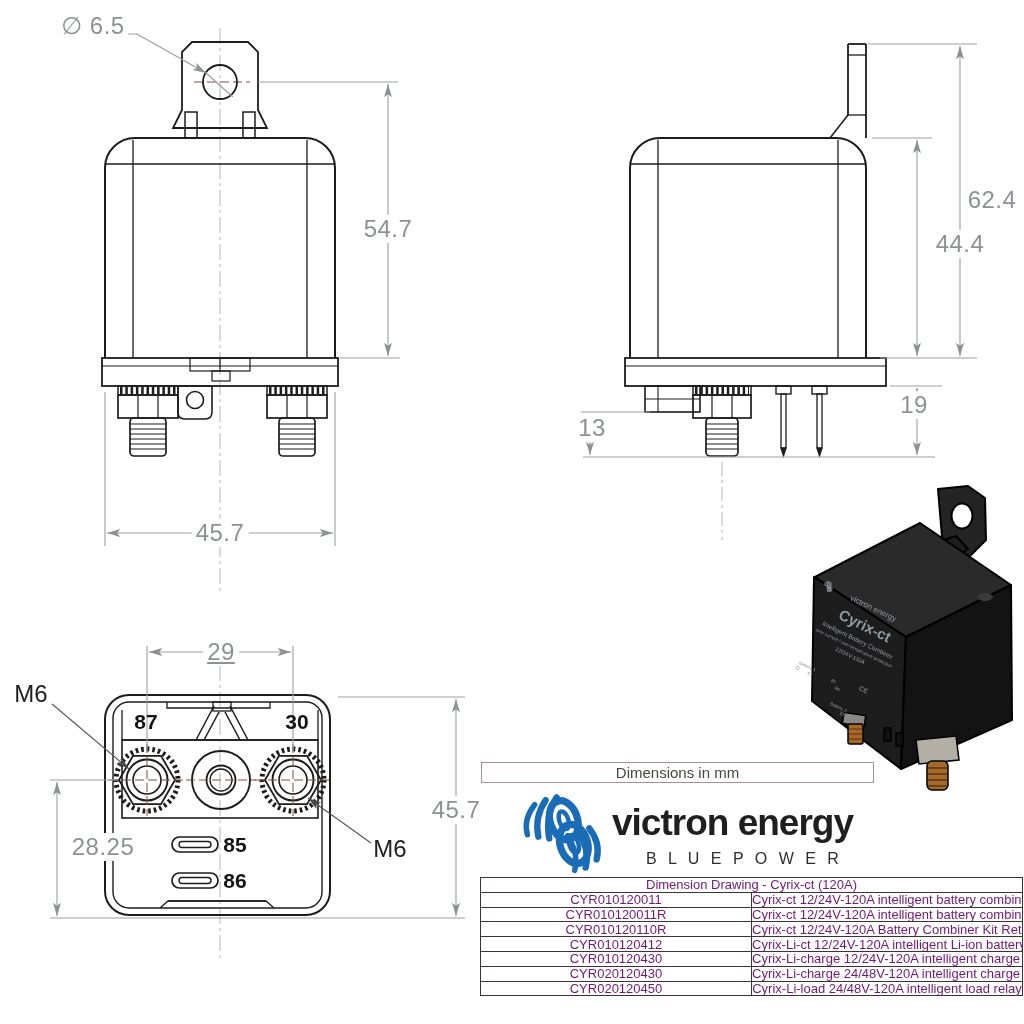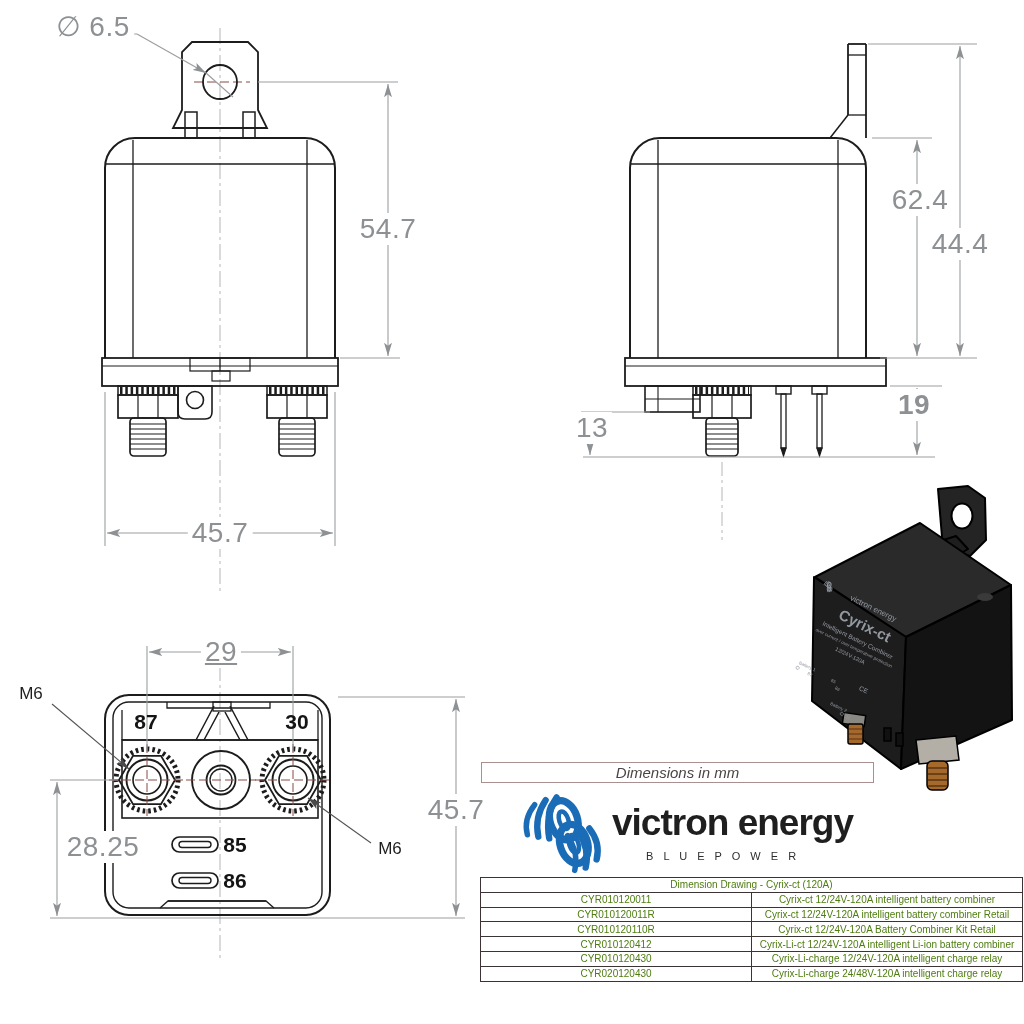--- a/index.html
+++ b/index.html
@@ -1,36 +1,36 @@
 <!DOCTYPE html>
 <html><head>
 <meta charset="utf-8">
 <style>
   html,body { margin:0; padding:0; background:#fff; }
   .stage { position:relative; width:1024px; height:1024px; background:#ffffff; overflow:hidden;
            font-family:"Liberation Sans", sans-serif; }
   svg { position:absolute; left:0; top:0; }
-  .dim { position:absolute; transform:translate(-50%,-50%); font-size:28px; color:#8d9194;
+  .dim { position:absolute; transform:translate(-50%,-50%); font-size:24px; color:#8d9194;
          background:#fff; padding:0 4px; white-space:nowrap; letter-spacing:0.5px; z-index:3;text-align:right; }
   .lbl { position:absolute; transform:translate(-50%,-50%); font-size:21px; font-weight:bold;
          color:#141414; white-space:nowrap; z-index:3; }
-  .m6  { position:absolute; transform:translate(-50%,-50%); font-size:17px; font-weight:500;
+  .m6  { position:absolute; transform:translate(-50%,-50%); font-size:24px; font-weight:500;
          color:#1e1e1e; white-space:nowrap; z-index:3; }
   .note-box { position:absolute; left:481px; top:762px; width:391px; height:19px;
               border:1px solid #a98f8f; display:flex; align-items:center; justify-content:center;
-              font-size:15px; color:#4a4444; z-index:2; background:#fff;font-style:italic; }
+              font-size:15px; color:#4a4444; z-index:2; background:#fff; }
   .logo-block { position:absolute; left:510px; top:788px; width:400px; height:88px; z-index:2; }
   .swirl { position:absolute; left:6px; top:4px; width:92px; height:82px; color:#1a6cb6; }
   .brand { position:absolute; left:102px; top:14px; font-size:37px; font-weight:bold;
            color:#1f1f1f; letter-spacing:-1px; white-space:nowrap; }
-  .tagline { position:absolute; left:136px; top:62px; font-size:11px; letter-spacing:3.5px;
+  .tagline { position:absolute; left:136px; top:62px; font-size:16px; letter-spacing:3.5px;
              color:#2e2e2e; white-space:nowrap; }
   table.codes { position:absolute; left:480px; top:877px; width:543px; border-collapse:collapse;
                 z-index:2; background:#fff; table-layout:fixed; }
-  table.codes td { border:1px solid #3c3434; text-align:center; color:#4d7c0f; font-size:10px;
+  table.codes td { border:1px solid #3c3434; text-align:center; color:#701a75; font-size:13px;
                    height:13.8px; line-height:13px; padding:0; overflow:hidden; white-space:nowrap; }
   td.code-col { width:127px; }
   .sheet-title { font-size:13.5px; }
 </style>
 </head>
 <body>
 
 <div class="stage">
 
   <svg width="1024" height="1024" viewBox="0 0 1024 1024">
@@ -213,24 +213,24 @@
       <line x1="338" y1="697" x2="465" y2="697"></line>
       <line x1="456" y1="699" x2="456" y2="916" marker-start="url(#ma)" marker-end="url(#ma)"></line>
       <line x1="52" y1="704" x2="129" y2="769" stroke="#555" marker-end="url(#mad)"></line>
       <line x1="371" y1="843" x2="308" y2="798" stroke="#555" marker-end="url(#mad)"></line>
     </g>
   </svg>
 
   <div class="dim" style="left:93px;  top:26px;">∅ 6.5</div>
   <div class="dim" style="left:388px; top:229px;">54.7</div>
   <div class="dim" style="left:220px; top:533px;">45.7</div>
-  <div class="dim" style="left:920px; top:200px;">62.4</div>
+  <div class="dim" style="left:992px; top:200px;">62.4</div>
   <div class="dim" style="left:915px; top:244px;margin-left:45px;">44.4</div>
   <div class="dim" style="left:592px; top:428px;">13</div>
-  <div class="dim" style="left:914px; top:405px;font-weight:bold;">19</div>
+  <div class="dim" style="left:914px; top:405px;">19</div>
   <div class="dim" style="left:221px; top:652px;text-decoration:underline;">29</div>
   <div class="dim" style="left:71px;  top:847px;margin-left:32px;">28.25</div>
   <div class="dim" style="left:456px; top:810px;">45.7</div>
   <div class="m6" style="left:31px;  top:694px;">M6</div>
   <div class="m6" style="left:390px; top:849px;">M6</div>
   <div class="lbl" style="left:146px; top:722px;">87</div>
   <div class="lbl" style="left:297px; top:722px;">30</div>
   <div class="lbl" style="left:235px; top:845px;">85</div>
   <div class="lbl" style="left:235px; top:881px;">86</div>
 
@@ -267,20 +267,24 @@
           <td class="code-col">CYR010120412</td>
           <td>Cyrix-Li-ct 12/24V-120A intelligent Li-ion battery combiner</td>
         </tr>
     <tr>
           <td class="code-col">CYR010120430</td>
           <td>Cyrix-Li-charge 12/24V-120A intelligent charge relay</td>
         </tr>
     <tr>
           <td class="code-col">CYR020120430</td>
           <td>Cyrix-Li-charge 24/48V-120A intelligent charge relay</td>
+        </tr>
+    <tr>
+          <td class="code-col">CYR020120450</td>
+          <td>Cyrix-Li-load 24/48V-120A intelligent load relay</td>
         </tr>
   </tbody>
     </table>
 
   <svg width="1024" height="1024" viewBox="0 0 1024 1024" style="z-index:4;">
     <g stroke="#000" stroke-width="2" stroke-linejoin="round">
 
       <polygon points="938,489 968,486 985,498 986,540 970,556 943,549" fill="#242424"></polygon>
       <ellipse cx="962" cy="516" rx="10.5" ry="12.5" fill="#ffffff"></ellipse>
       <polygon points="934,543 956,536 968,549 948,561" fill="#1e1e1e"></polygon>

